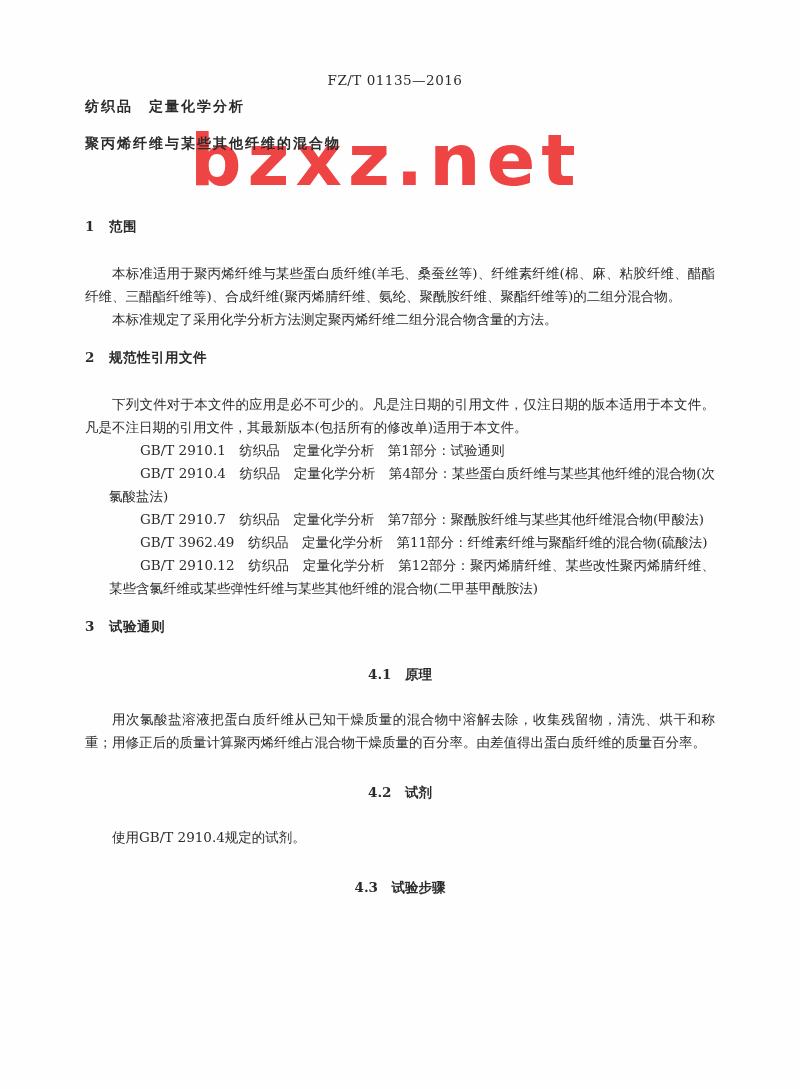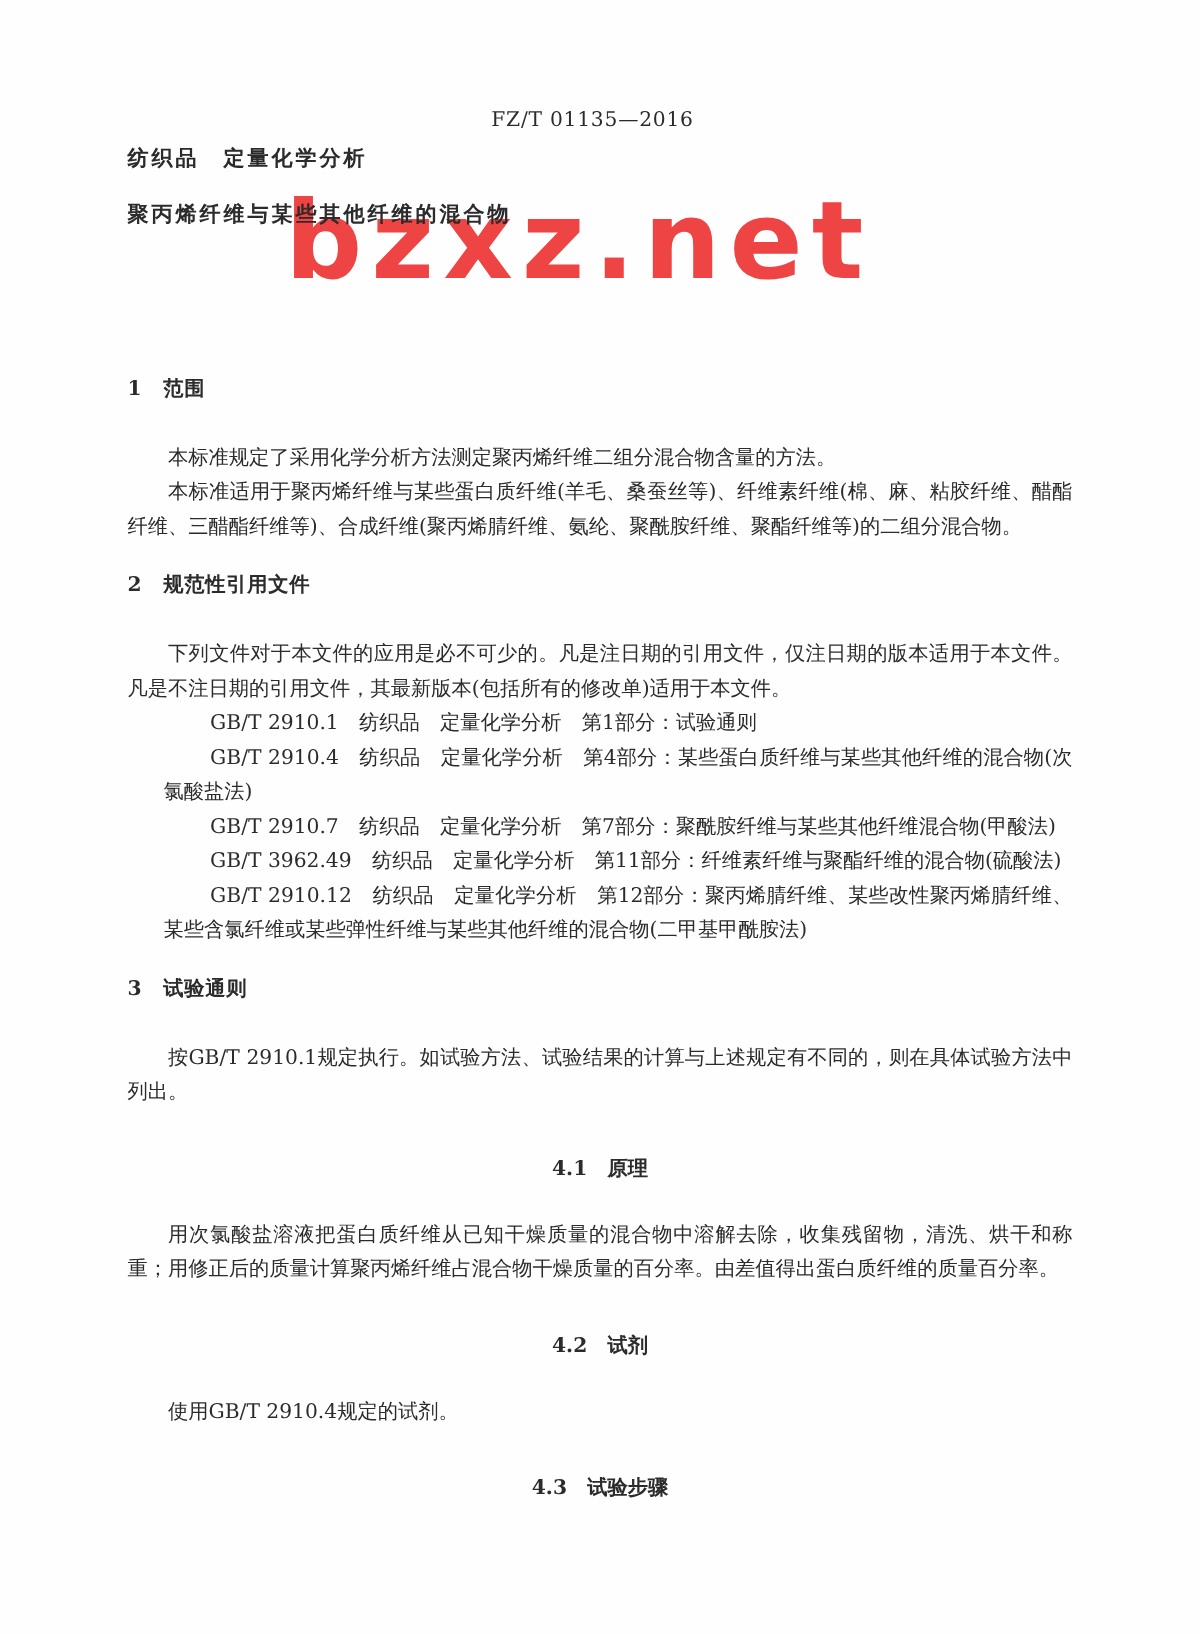--- a/index.html
+++ b/index.html
@@ -44,21 +44,21 @@
   .title .title-line { display: block; }
   .section-heading {
     position: relative;
     z-index: 1;
     font-size: 13.5px;
     font-weight: bold;
     margin-top: 18px;
     margin-bottom: 26px;
     letter-spacing: 0.5px;
   }
-  .section-heading.first { margin-top: 88px; }
+  .section-heading.first { margin-top: 56px; }
   .sub-heading {
     font-size: 13.5px;
     font-weight: bold;
     margin-top: 30px;
     margin-bottom: 24px;
     text-align: center;
   }
   .para {
     position: relative;
     z-index: 1;
@@ -83,35 +83,34 @@
   <div class="doc-number">FZ/T 01135—2016</div>
 
   <div class="watermark">bzxz.net</div>
 
   <h1 class="title">
     <span class="title-line">纺织品　定量化学分析</span>
     <span class="title-line">聚丙烯纤维与某些其他纤维的混合物</span>
   </h1>
 
   <h2 class="section-heading first">1　范围</h2>
+  <p class="para">本标准适用于聚丙烯纤维与某些蛋白质纤维(羊毛、桑蚕丝等)、纤维素纤维(棉、麻、粘胶纤维、醋酯纤维、三醋酯纤维等)、合成纤维(聚丙烯腈纤维、氨纶、聚酰胺纤维、聚酯纤维等)的二组分混合物。</p>
   <p class="para">本标准规定了采用化学分析方法测定聚丙烯纤维二组分混合物含量的方法。</p>
-  <p class="para">本标准适用于聚丙烯纤维与某些蛋白质纤维(羊毛、桑蚕丝等)、纤维素纤维(棉、麻、粘胶纤维、醋酯纤维、三醋酯纤维等)、合成纤维(聚丙烯腈纤维、氨纶、聚酰胺纤维、聚酯纤维等)的二组分混合物。</p>
 
   <h2 class="section-heading">2　规范性引用文件</h2>
   <p class="para">下列文件对于本文件的应用是必不可少的。凡是注日期的引用文件，仅注日期的版本适用于本文件。凡是不注日期的引用文件，其最新版本(包括所有的修改单)适用于本文件。</p>
   <div class="ref-list">
     <p class="ref-item">GB/T 2910.1　纺织品　定量化学分析　第1部分：试验通则</p>
     <p class="ref-item">GB/T 2910.4　纺织品　定量化学分析　第4部分：某些蛋白质纤维与某些其他纤维的混合物(次氯酸盐法)</p>
     <p class="ref-item">GB/T 2910.7　纺织品　定量化学分析　第7部分：聚酰胺纤维与某些其他纤维混合物(甲酸法)</p>
     <p class="ref-item">GB/T 3962.49　纺织品　定量化学分析　第11部分：纤维素纤维与聚酯纤维的混合物(硫酸法)</p>
     <p class="ref-item">GB/T 2910.12　纺织品　定量化学分析　第12部分：聚丙烯腈纤维、某些改性聚丙烯腈纤维、某些含氯纤维或某些弹性纤维与某些其他纤维的混合物(二甲基甲酰胺法)</p>
   </div>
 
   <h2 class="section-heading">3　试验通则</h2>
-  <p class="para">按GB/T 2910.1规定执行。如试验方法、试验结果的计算与上述规定有不同的，则在具体试验方法中列出。</p>
 
 
   <h3 class="sub-heading">4.1　原理</h3>
   <p class="para">用次氯酸盐溶液把蛋白质纤维从已知干燥质量的混合物中溶解去除，收集残留物，清洗、烘干和称重；用修正后的质量计算聚丙烯纤维占混合物干燥质量的百分率。由差值得出蛋白质纤维的质量百分率。</p>
 
   <h3 class="sub-heading">4.2　试剂</h3>
   <p class="para">使用GB/T 2910.4规定的试剂。</p>
 
   <h3 class="sub-heading">4.3　试验步骤</h3>
 

